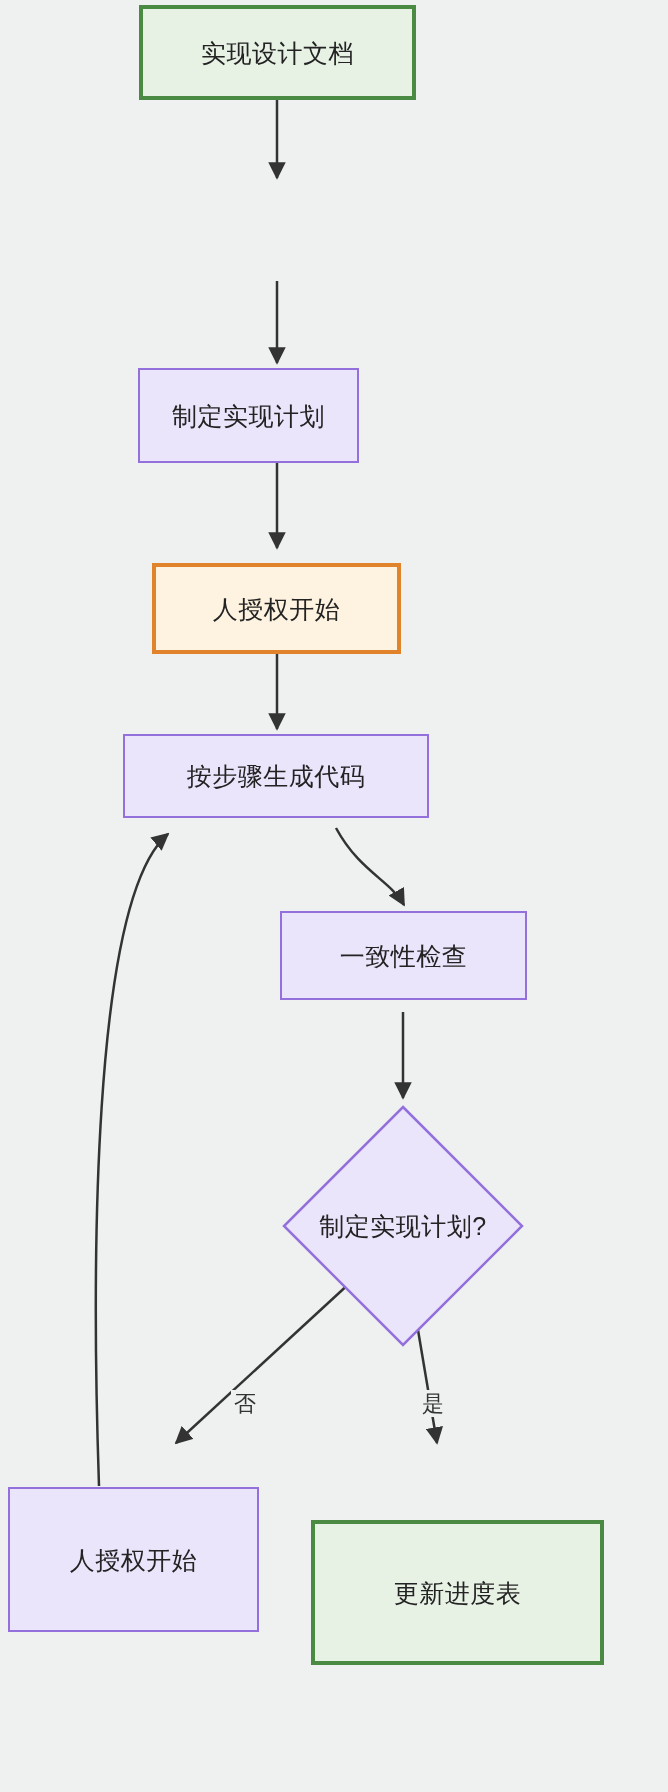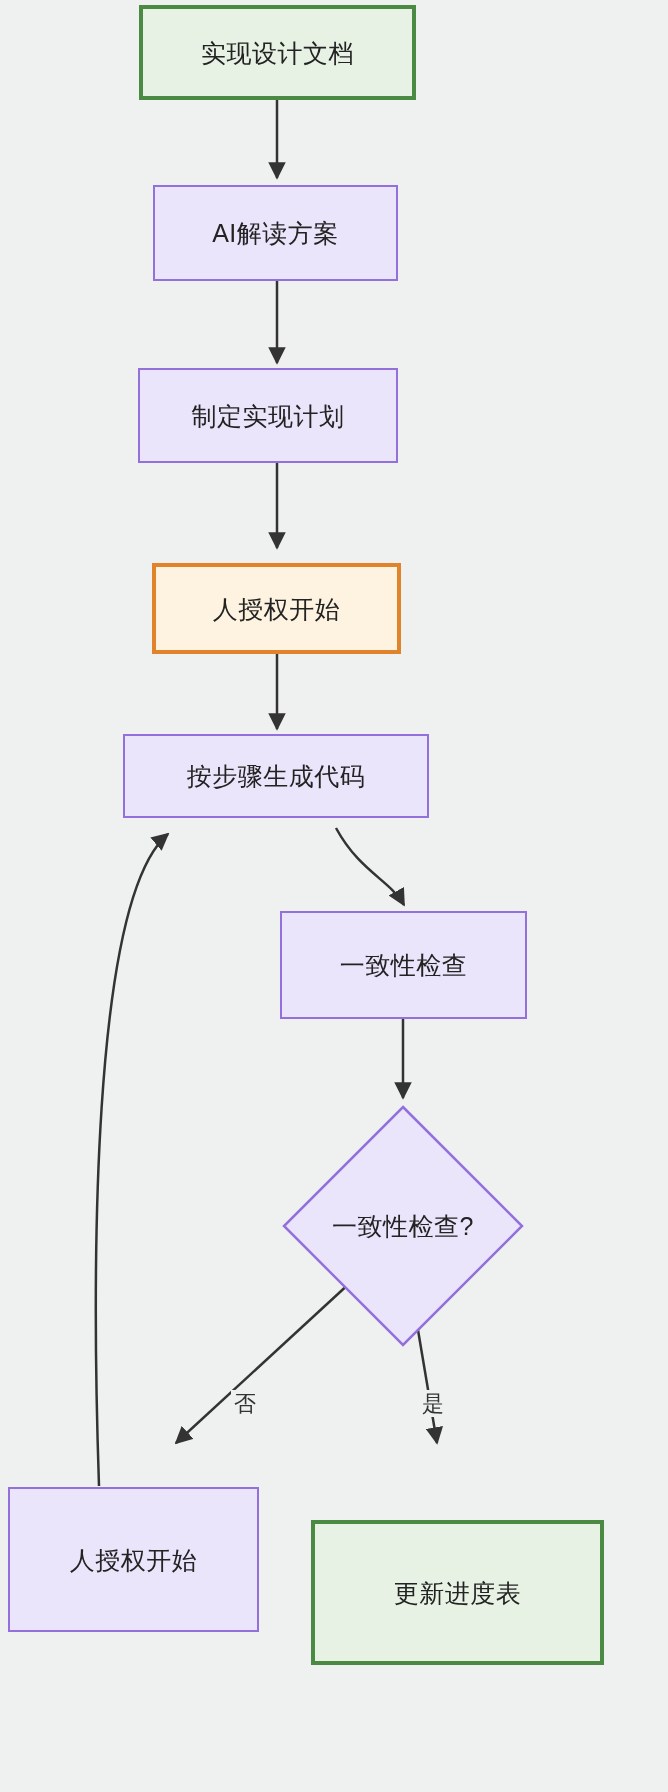--- a/index.html
+++ b/index.html
@@ -112,45 +112,42 @@
 
     <path d="M 418 1330 L 437 1443" stroke="#333333" stroke-width="2.5" fill="none" marker-end="url(#arrow)"></path>
 
     <path d="M 99 1486 C 92 1280, 90 900, 168 834" stroke="#333333" stroke-width="2.5" fill="none" marker-end="url(#arrow)"></path>
   </svg>
 
   <div class="node rect terminal" style="left:139px; top:5px; width:277px; height:95px;">
     <span>实现设计文档</span>
   </div>
 
-  <div class="node rect proc" style="left:153px; top:185px; width:245px; height:96px;">
-    <span>AI解读方案</span>
-  </div>
 
-  <div class="node rect proc" style="left:138px; top:368px; width:260px; height:95px;">
+  <div class="node rect proc" style="left:138px; top:368px; width:221px; height:95px;">
     <span>制定实现计划</span>
   </div>
 
   <div class="node rect manual" style="left:152px; top:551px; width:249px; height:91px;margin-top:12px;">
     <span>人授权开始</span>
   </div>
 
   <div class="node rect proc" style="left:123px; top:734px; width:306px; height:84px;">
     <span>按步骤生成代码</span>
   </div>
 
-  <div class="node rect proc" style="left:280px; top:911px; width:247px; height:108px;">
+  <div class="node rect proc" style="left:280px; top:911px; width:247px; height:89px;">
     <span>一致性检查</span>
   </div>
 
   <div class="diamond-wrap" style="left:282px; top:1105px; width:242px; height:242px;">
     <svg class="diamond-shape" width="242" height="242" viewBox="0 0 242 242" xmlns="http://www.w3.org/2000/svg">
       <polygon points="121,2 240,121 121,240 2,121" fill="#ebe5fb" stroke="#9370db" stroke-width="2.5"></polygon>
     </svg>
-    <div class="diamond-label">一致性检查?</div>
+    <div class="diamond-label">制定实现计划?</div>
   </div>
 
   <div class="node rect proc" style="left:8px; top:1487px; width:251px; height:145px;">
     <span>人授权开始</span>
   </div>
 
   <div class="node rect terminal" style="left:311px; top:1487px; width:293px; height:145px;margin-top:33px;">
     <span>更新进度表</span>
   </div>
 

